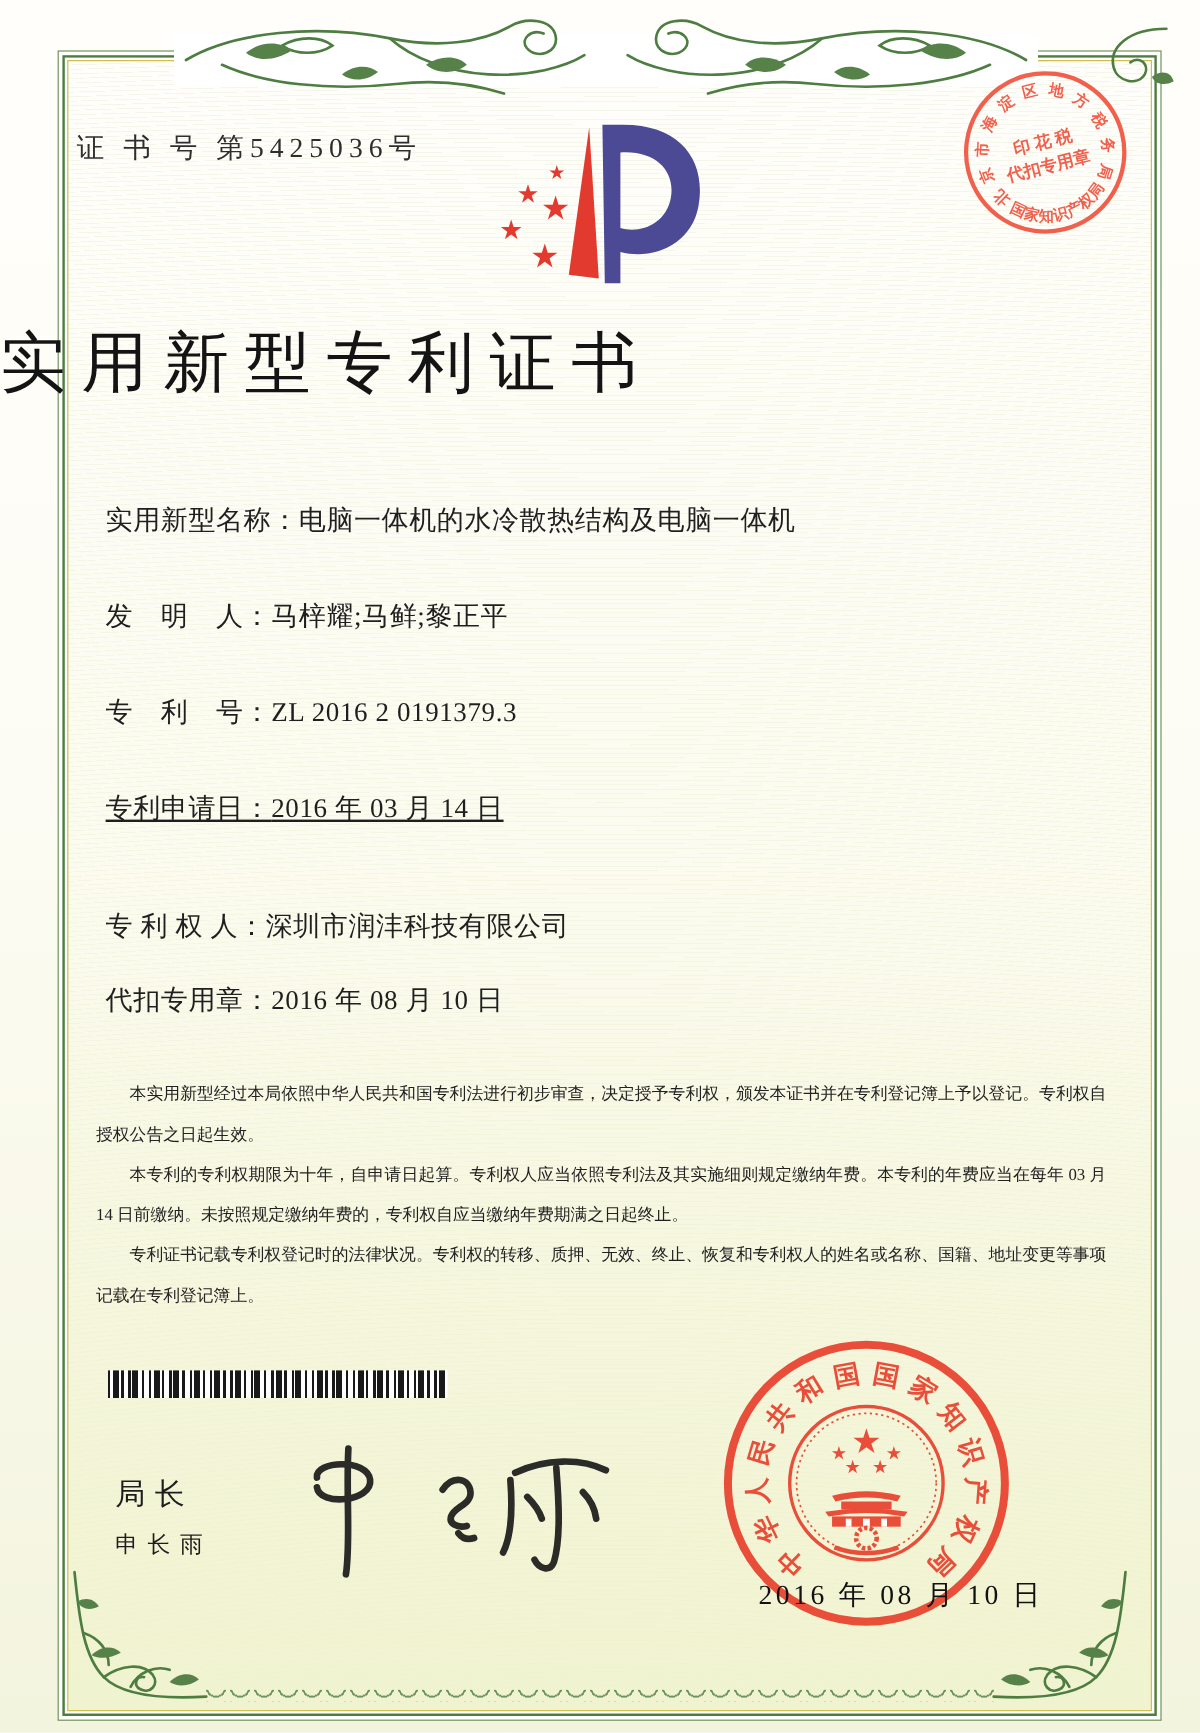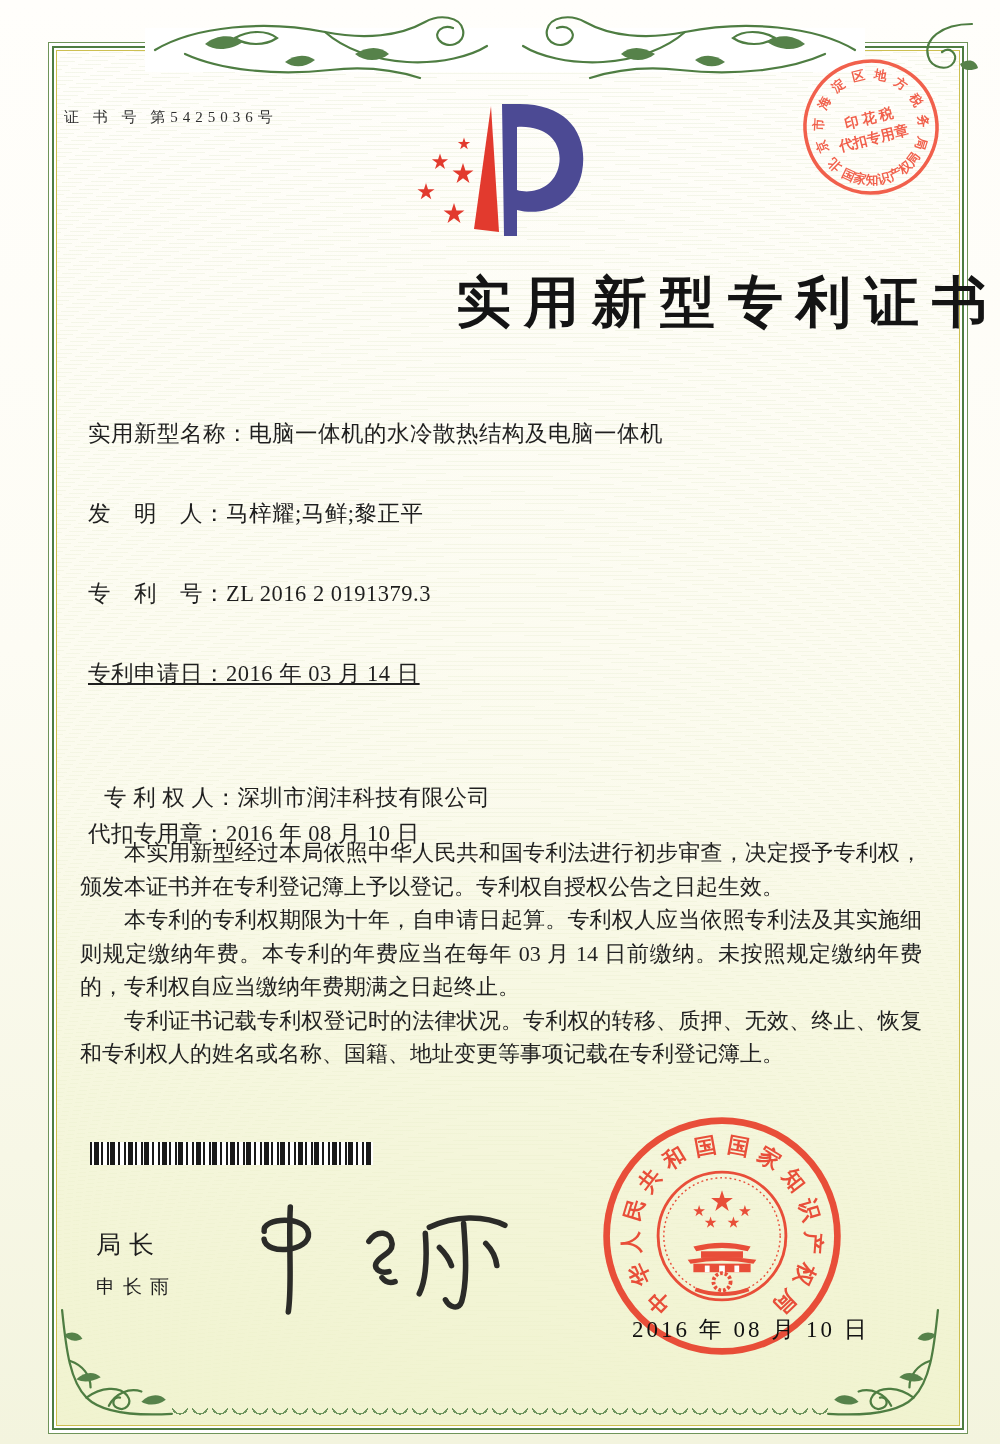--- a/index.html
+++ b/index.html
@@ -18,26 +18,26 @@
       repeating-radial-gradient(1400px 480px at 50% 118%,rgba(150,180,95,.10) 0 2px,rgba(255,255,255,0) 2px 11px);
   }
   .ornament{position:absolute;}
   .green-stroke{stroke:#4e7d42;fill:none;stroke-width:2.2;stroke-linecap:round;}
   .green-fill{fill:#56824a;stroke:none;}
   .scallops{
     position:absolute;left:170px;top:1408px;width:660px;height:10px;
     background:radial-gradient(circle at 10px -2px,rgba(0,0,0,0) 7px,#4e7d42 7px 8.6px,rgba(0,0,0,0) 8.6px);
     background-size:20px 10px;background-repeat:repeat-x;opacity:.8;
   }
-  .cert-no{position:absolute;left:64px;top:108px;font-size:15px;letter-spacing:5px;color:#2e2e2e;}
-  .title{position:absolute;left:0;top:266px;width:100%;text-align:right;
-    font-size:55px;font-weight:bold;letter-spacing:13px;color:#141414;}
+  .cert-no{position:absolute;left:64px;top:108px;font-size:23px;letter-spacing:5px;color:#2e2e2e;}
+  .title{position:absolute;left:0;top:266px;width:100%;text-align:left;
+    font-size:55px;font-weight:normal;letter-spacing:13px;color:#141414;}
   .field{position:absolute;left:88px;font-size:22.5px;color:#1f1f1f;white-space:nowrap;letter-spacing:.5px;}
-  .f0{top:418px;} .f1{top:498px;} .f2{top:578px;} .f3{top:658px;text-decoration:underline;} .f4{top:782px;margin-left:16px;} .f5{top:818px;}
-  .body-text{position:absolute;left:80px;top:836px;width:842px;font-size:22px;line-height:33.5px;
+  .f0{top:418px;} .f1{top:498px;} .f2{top:578px;} .f3{top:658px;text-decoration:underline;} .f4{top:756px;} .f5{top:818px;}
+  .body-text{position:absolute;left:80px;top:896px;width:842px;font-size:14px;line-height:33.5px;
     text-align:justify;color:#222;}
   .body-text p{margin:0;text-indent:2em;}
   .barcode{position:absolute;left:90px;top:1142px;width:283px;height:23px;
     background:repeating-linear-gradient(90deg,
       #191919 0 2px,#ffffff 2px 4px,#191919 4px 9px,#ffffff 9px 11px,
       #191919 11px 13px,#ffffff 13px 17px,#191919 17px 19px,#ffffff 19px 20px,
       #191919 20px 25px,#ffffff 25px 28px,#191919 28px 30px,#ffffff 30px 34px);}
   .director-title{position:absolute;left:96px;top:1228px;font-size:25px;letter-spacing:8px;color:#1d1d1d;font-family:"Liberation Sans","DejaVu Sans",sans-serif;}
   .director-name{position:absolute;left:96px;top:1274px;font-size:19px;letter-spacing:8px;color:#1d1d1d;font-family:"Liberation Sans","DejaVu Sans",sans-serif;}
   .signature{position:absolute;left:248px;top:1188px;width:272px;height:138px;}

